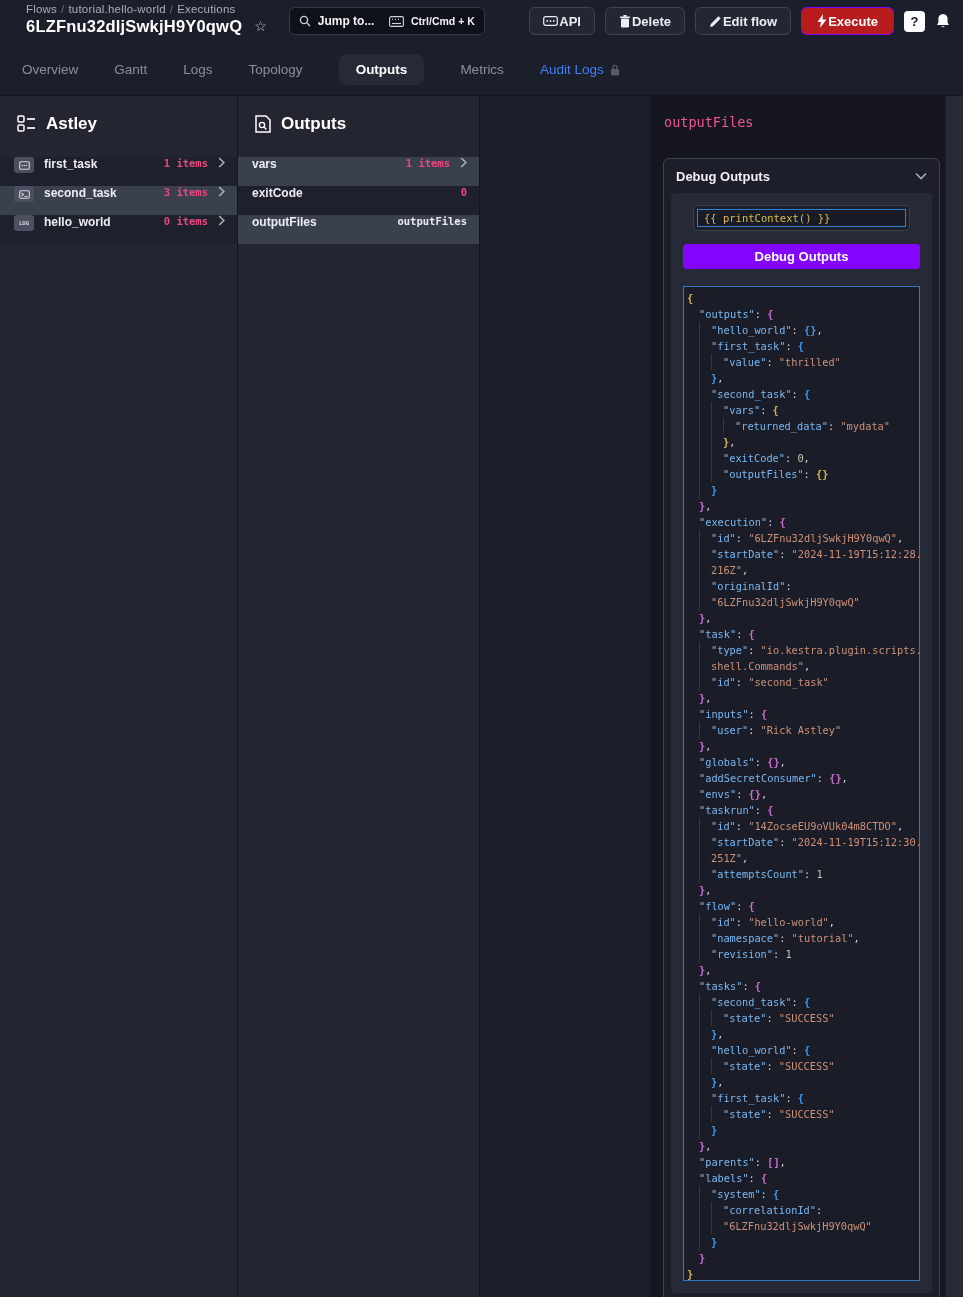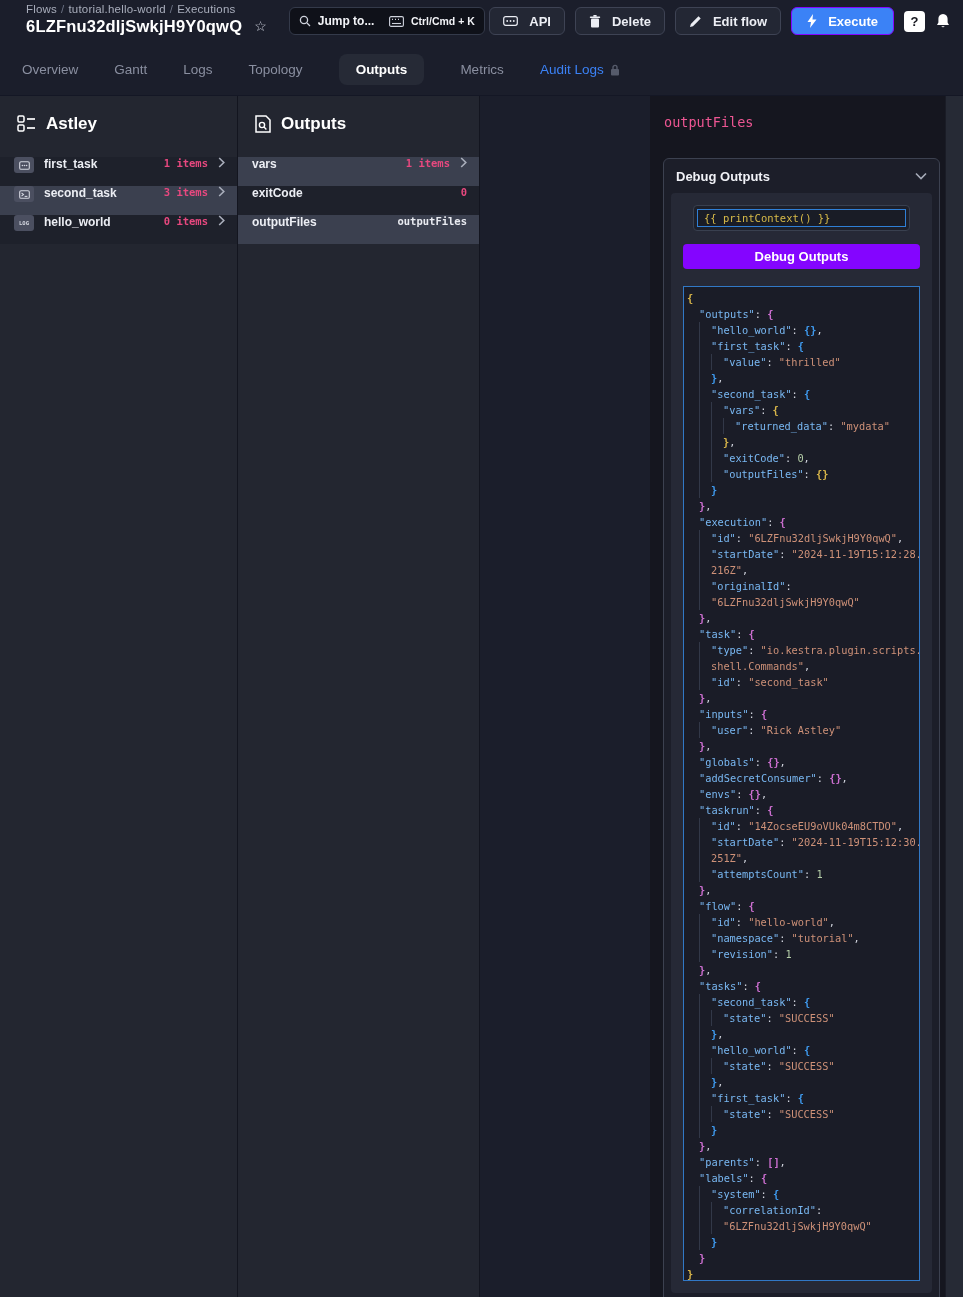--- a/index.html
+++ b/index.html
@@ -18,24 +18,24 @@
   .title-row { display:flex; align-items:center; gap:12px; margin-top:2px; }
   .exec-title { font-size:16.5px; font-weight:bold; color:#ffffff; letter-spacing:.2px; }
   .star { font-size:14px; color:#c9cdd8; margin-top:-2px; }
   .searchbox { margin-left:22px; margin-top:7px; width:196px; height:28px;
     background:#0f1119; border:1px solid #343a4a; border-radius:6px;
     display:flex; align-items:center; padding:0 9px; gap:7px; }
   .searchbox .jump { font-size:12px; font-weight:bold; color:#f2f3f7; flex:0 0 auto; }
   .searchbox .spacer { flex:1; }
   .searchbox .shortcut { font-size:10.5px; font-weight:bold; color:#f2f3f7; }
   .hbtns { margin-left:auto; display:flex; align-items:center; gap:10px; padding-top:7px; }
-  .hbtn { height:28px; display:flex; align-items:center; gap:11px; padding:0 13px;
+  .hbtn { height:28px; display:flex; align-items:center; gap:1px; padding:0 13px;
     background:#232734; border:1px solid #3e4354; border-radius:6px;
     font-size:13px; font-weight:bold; color:#eceef4; cursor:pointer; white-space:nowrap; }
-  .hbtn.execute { background:#3b82f6; border-color:#8405ff; color:#fff; padding:0 15px; }
+  .hbtn.execute { background:#b91c1c; border-color:#8405ff; color:#fff; padding:0 15px; }
   .help-sq { width:21px; height:21px; background:#fff; border-radius:4px; color:#14151d;
     font-weight:bold; font-size:13px; display:flex; align-items:center; justify-content:center; cursor:pointer; }
   .bell { cursor:pointer; display:flex; align-items:center; }
   
   .tabbar { position:absolute; left:0; top:44px; width:963px; height:52px;
     display:flex; align-items:center; gap:36px; padding-left:22px; background:#1b1e2b;
     border-bottom:1px solid #141725; }
   .tab { font-size:13.5px; color:#8a8fa0; cursor:pointer; display:flex; align-items:center; gap:6px; }
   .tab.active { background:#262a36; color:#fff; font-weight:bold; padding:8px 17px; border-radius:8px; }
   .tab.disabled { color:#3b82f6; cursor:default; }

